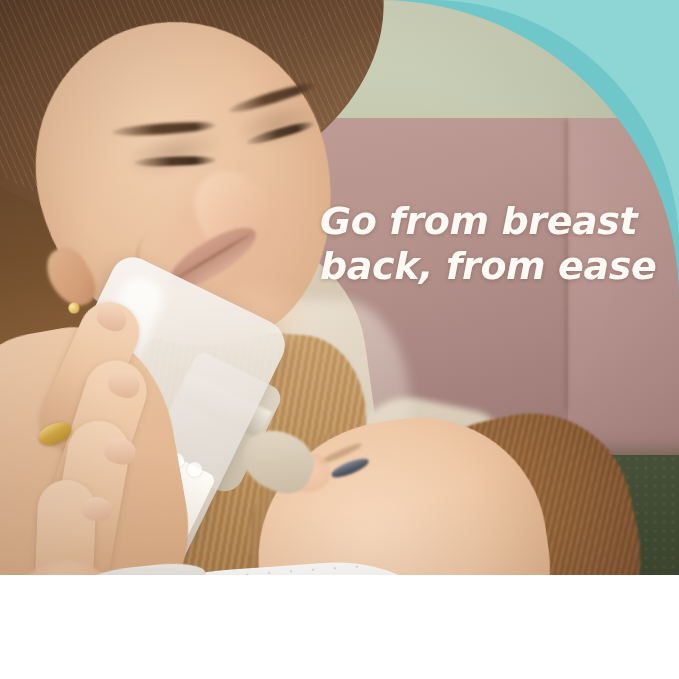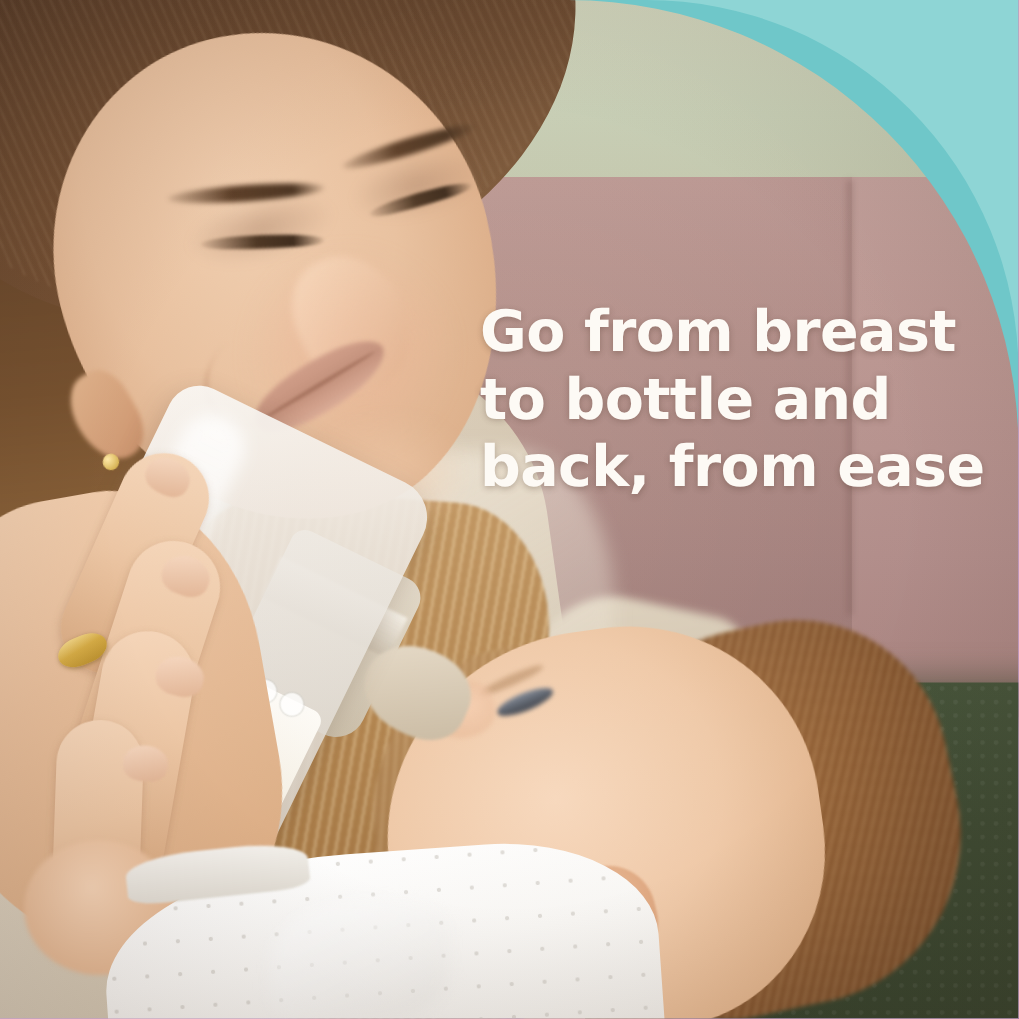--- a/index.html
+++ b/index.html
@@ -7,23 +7,24 @@
     padding: 0;
     background: #ffffff;
   }
   body {
     font-family: "DejaVu Sans", sans-serif;
   }
 
   .ad-canvas {
     position: relative;
     width: 679px;
-    height: 679px;
+    height: 575px;
     overflow: hidden;
-    background: #701a75;
+    background: #ef4444;
+    font-style: italic;
   }
 
   
   .photo-scene {
     position: absolute;
     inset: 0;
     overflow: hidden;
   }
 
   
@@ -621,17 +622,16 @@
     <div class="photo-grade"></div>
   </div>
 
   <svg class="corner-arc" viewBox="0 0 300 300">
     <path id="arc-outer" d="M 300 0 L 300 300 A 300 300 0 0 0 0 0 Z" fill="#6fc7c9"></path>
     <path id="arc-inner" d="M 300 0 L 300 248 A 248 248 0 0 0 52 0 Z" fill="#8ed5d5"></path>
   </svg>
 
   <div class="headline" style="color: rgb(253, 250, 245);">
     <span class="line">Go from breast</span>
-    <span class="line">to bottle and</span>
     <span class="line">back, from ease</span>
   </div>
 
 </div>
 
 </body></html>

